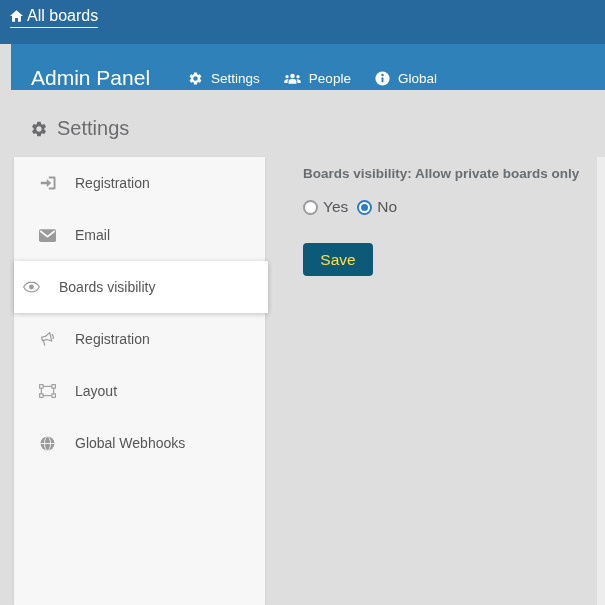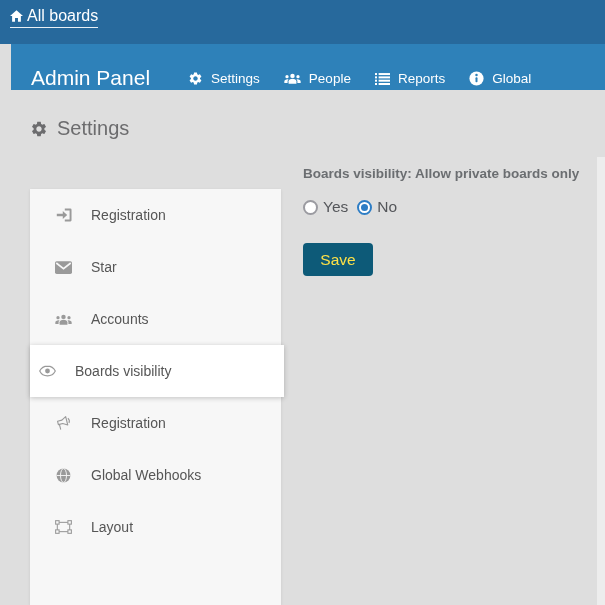--- a/index.html
+++ b/index.html
@@ -25,22 +25,22 @@
   .nav-item { display:flex; align-items:center; gap:8px; color:#fff; font-size:13.5px;
               cursor:pointer; padding:4px 2px; }
   .nav-item svg { display:block; }
 
   
   .page-title { position:absolute; left:30px; top:117px; display:flex; align-items:center;
                 gap:9px; color:#6c6c6e; font-size:20px; }
   .page-title svg { display:block; }
 
   
-  .sidebar { position:absolute; left:30px; top:157px; width:251px; bottom:0;
-             background:var(--sidebar-bg,#f7f7f7); box-shadow:0 1px 3px rgba(0,0,0,.10);margin-top:32px; }
+  .sidebar { position:absolute; left:14px; top:157px; width:251px; bottom:0;
+             background:var(--sidebar-bg,#f7f7f7); box-shadow:0 1px 3px rgba(0,0,0,.10); }
   .side-item { height:52px; display:flex; align-items:center; padding-left:24px;
                cursor:pointer; position:relative; }
   .side-item .s-icon { width:19px; display:flex; justify-content:center; color:#9a9a9a; }
   .side-item .s-label { margin-left:18px; font-size:14px; color:#565656; }
   .side-item.active { background:var(--active-item-bg,#ffffff); margin-right:-3px;
                box-shadow:0 1px 5px rgba(0,0,0,.22); z-index:2;padding-left:8px; }
 
   
   .content { position:absolute; left:303px; top:157px; width:290px; }
   .content-heading { font-size:13.5px; font-weight:bold; color:#6b6e71; margin-top:9px; }
@@ -98,35 +98,20 @@
               <path d="M13 9.4c-3.3 0-6 1.7-6 3.9V17h12v-3.7c0-2.2-2.7-3.9-6-3.9z"></path>
               <circle cx="4.6" cy="6.2" r="2.5"></circle>
               <path d="M5.6 10.2c-3 .1-5.1 1.4-5.1 3.2V16h5v-2.7c0-1.2.5-2.3 1.5-3.1-.5 0-.9 0-1.4 0z"></path>
               <circle cx="21.4" cy="6.2" r="2.5"></circle>
               <path d="M20.4 10.2c3 .1 5.1 1.4 5.1 3.2V16h-5v-2.7c0-1.2-.5-2.3-1.5-3.1.5 0 .9 0 1.4 0z"></path>
             </svg>
         </span>
         <span>People</span>
       </div>
 
-      <div class="nav-item">
-        <span>
-          <svg width="15" height="12" viewBox="0 0 24 19" fill="#fff">
-              <rect x="0" y="0" width="3.2" height="3.2"></rect>
-              <rect x="5.8" y="0" width="18.2" height="3.2"></rect>
-              <rect x="0" y="5.3" width="3.2" height="3.2"></rect>
-              <rect x="5.8" y="5.3" width="18.2" height="3.2"></rect>
-              <rect x="0" y="10.6" width="3.2" height="3.2"></rect>
-              <rect x="5.8" y="10.6" width="18.2" height="3.2"></rect>
-              <rect x="0" y="15.9" width="3.2" height="3.2"></rect>
-              <rect x="5.8" y="15.9" width="18.2" height="3.2"></rect>
-            </svg>
-        </span>
-        <span>Reports</span>
-      </div>
 
       <div class="nav-item">
         <span>
           <svg width="15" height="15" viewBox="0 0 18 18">
               <circle cx="9" cy="9" r="8.5" fill="#fff"></circle>
               <circle cx="9" cy="4.9" r="1.5" fill="#2e81b9"></circle>
               <rect x="7.8" y="7.6" width="2.4" height="6" rx="1" fill="#2e81b9"></rect>
             </svg>
         </span>
         <span>Global</span>
@@ -156,36 +141,23 @@
       <span class="s-label">Registration</span>
     </div>
 
     <div class="side-item">
       <span class="s-icon">
         <svg width="17" height="13" viewBox="0 0 20 15">
             <rect width="20" height="15" rx="2" fill="currentColor"></rect>
             <path d="M1.5 2.2 L10 8.8 L18.5 2.2" stroke="#f7f7f7" stroke-width="2" fill="none"></path>
           </svg>
       </span>
-      <span class="s-label">Star</span>
-    </div>
-
-    <div class="side-item">
-      <span class="s-icon">
-        <svg width="17" height="13" viewBox="0 0 26 18" fill="currentColor">
-            <circle cx="13" cy="5" r="3.4"></circle>
-            <path d="M13 9.4c-3.3 0-6 1.7-6 3.9V17h12v-3.7c0-2.2-2.7-3.9-6-3.9z"></path>
-            <circle cx="4.6" cy="6.2" r="2.5"></circle>
-            <path d="M5.6 10.2c-3 .1-5.1 1.4-5.1 3.2V16h5v-2.7c0-1.2.5-2.3 1.5-3.1-.5 0-.9 0-1.4 0z"></path>
-            <circle cx="21.4" cy="6.2" r="2.5"></circle>
-            <path d="M20.4 10.2c3 .1 5.1 1.4 5.1 3.2V16h-5v-2.7c0-1.2-.5-2.3-1.5-3.1.5 0 .9 0 1.4 0z"></path>
-          </svg>
-      </span>
-      <span class="s-label">Accounts</span>
-    </div>
+      <span class="s-label">Email</span>
+    </div>
+
 
     <div class="side-item active">
       <span class="s-icon">
         <svg width="17" height="12" viewBox="0 0 22 15">
             <path d="M11 1.2 C6.2 1.2 2.5 4.3 0.9 7.5 C2.5 10.7 6.2 13.8 11 13.8 C15.8 13.8 19.5 10.7 21.1 7.5 C19.5 4.3 15.8 1.2 11 1.2 Z" fill="none" stroke="currentColor" stroke-width="1.5"></path>
             <circle cx="11" cy="7.5" r="3.1" fill="currentColor"></circle>
           </svg>
       </span>
       <span class="s-label">Boards visibility</span>
     </div>
@@ -198,42 +170,42 @@
               <path d="M17.8 4.8 a5.5 5.5 0 0 1 0 6.5"></path>
             </g>
             <path d="M5.6 11.5 L7.2 17.5" stroke-linecap="round"></path>
           </svg>
       </span>
       <span class="s-label">Registration</span>
     </div>
 
     <div class="side-item">
       <span class="s-icon">
-        <svg width="15" height="15" viewBox="0 0 18 18">
-            <circle cx="9" cy="9" r="8.3" fill="currentColor"></circle>
-            <path d="M0.7 9 H17.3" stroke="#f7f7f7" stroke-width="1.1" fill="none"></path>
-            <ellipse cx="9" cy="9" rx="3.6" ry="8.3" stroke="#f7f7f7" stroke-width="1.1" fill="none"></ellipse>
-          </svg>
-      </span>
-      <span class="s-label">Global Webhooks</span>
-    </div>
-
-    <div class="side-item">
-      <span class="s-icon">
         <svg width="17" height="14" viewBox="0 0 22 18" fill="none" stroke="currentColor" stroke-width="1.4">
             <rect x="3" y="3" width="16" height="12"></rect>
             <rect x="0.8" y="0.8" width="4.5" height="4.5" fill="#f7f7f7"></rect>
             <rect x="16.7" y="0.8" width="4.5" height="4.5" fill="#f7f7f7"></rect>
             <rect x="0.8" y="12.7" width="4.5" height="4.5" fill="#f7f7f7"></rect>
             <rect x="16.7" y="12.7" width="4.5" height="4.5" fill="#f7f7f7"></rect>
           </svg>
       </span>
       <span class="s-label">Layout</span>
     </div>
 
+    <div class="side-item">
+      <span class="s-icon">
+        <svg width="15" height="15" viewBox="0 0 18 18">
+            <circle cx="9" cy="9" r="8.3" fill="currentColor"></circle>
+            <path d="M0.7 9 H17.3" stroke="#f7f7f7" stroke-width="1.1" fill="none"></path>
+            <ellipse cx="9" cy="9" rx="3.6" ry="8.3" stroke="#f7f7f7" stroke-width="1.1" fill="none"></ellipse>
+          </svg>
+      </span>
+      <span class="s-label">Global Webhooks</span>
+    </div>
+
   </div>
 
   <div class="content">
     <div class="content-heading">Boards visibility: Allow private boards only</div>
 
     <div class="radio-row">
       <span class="radio">
           <span class="dot"></span>
         </span>
       <span class="radio-label">Yes</span>

